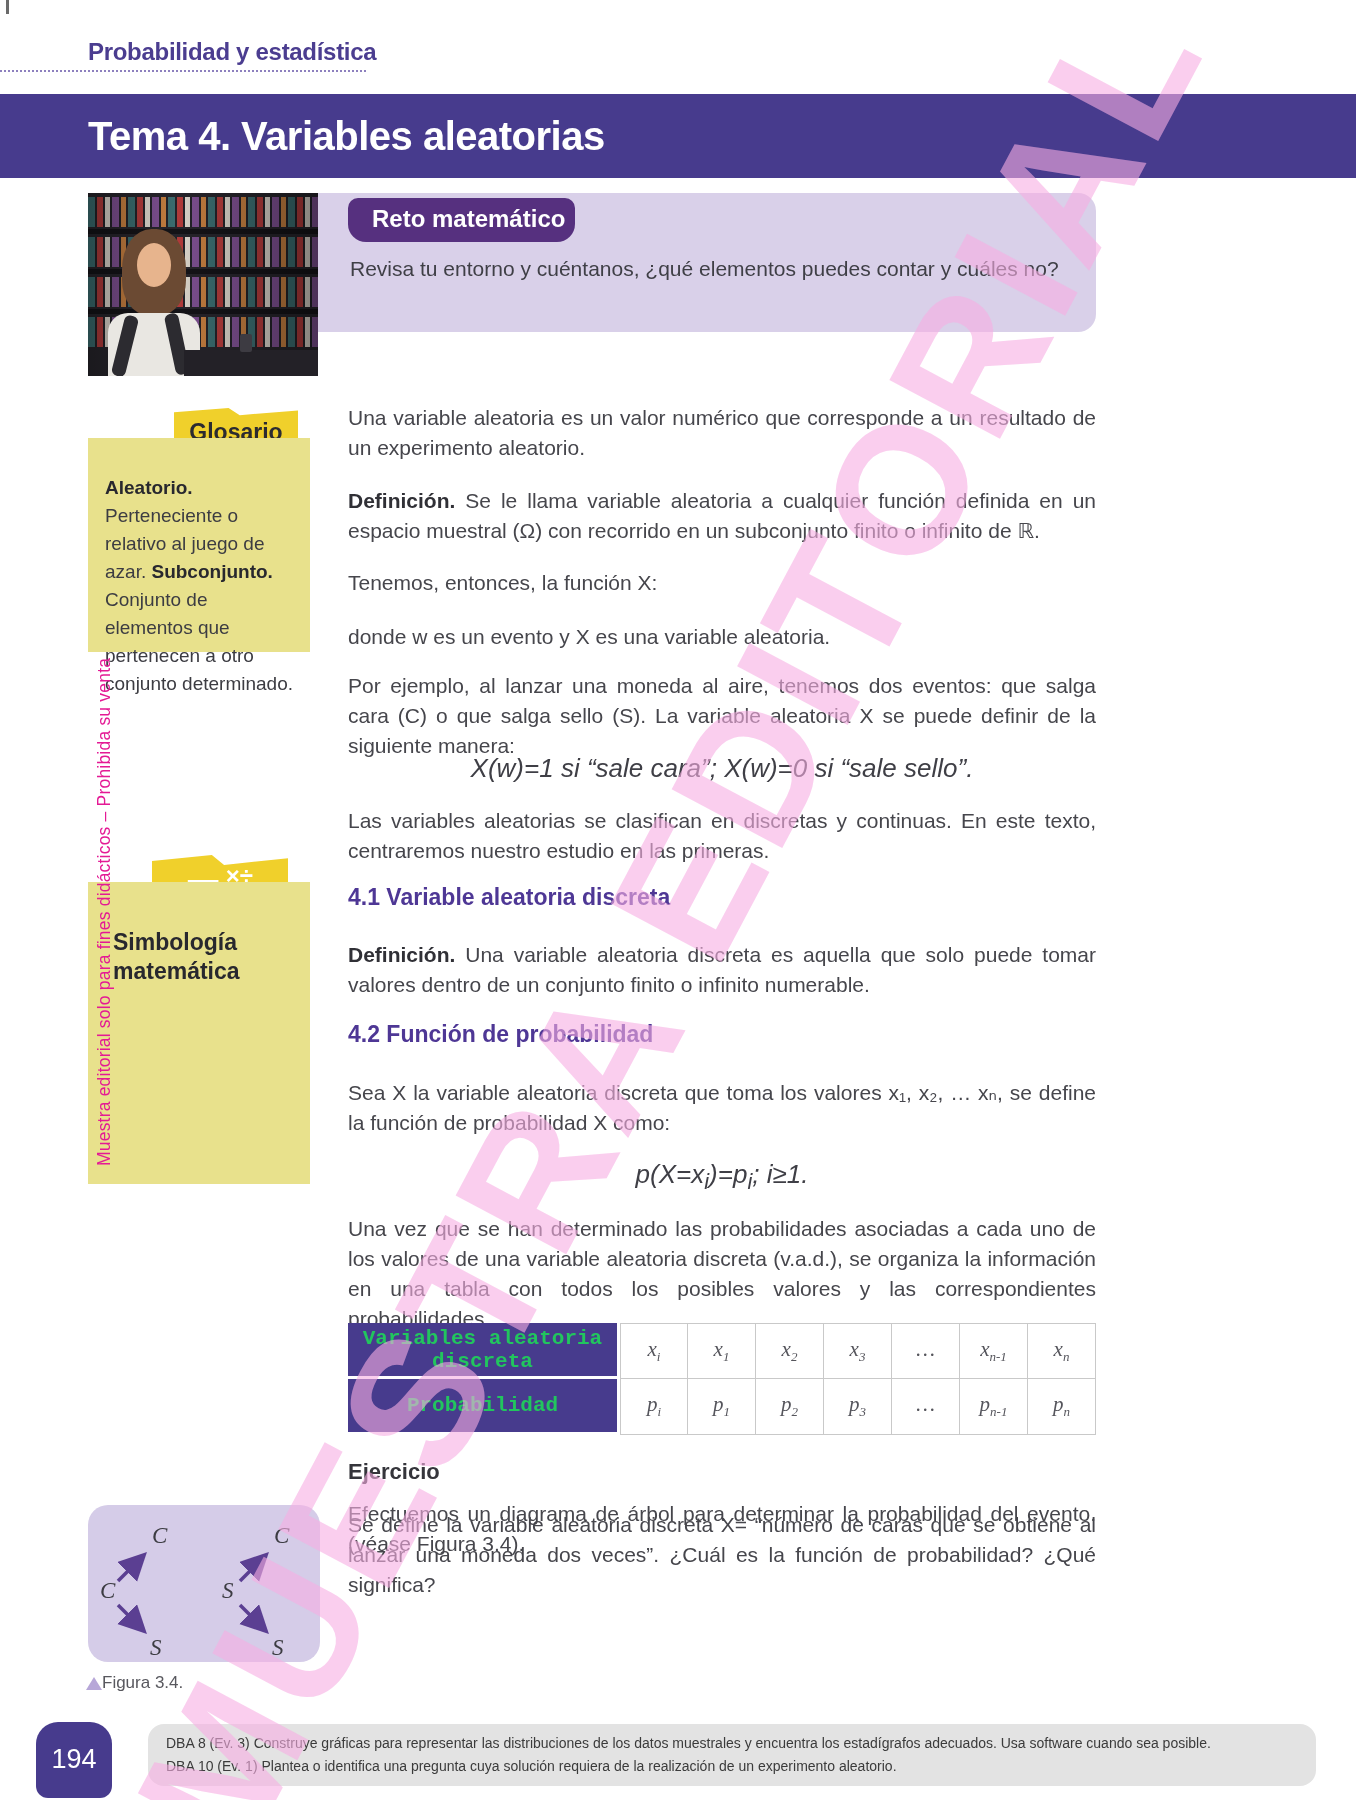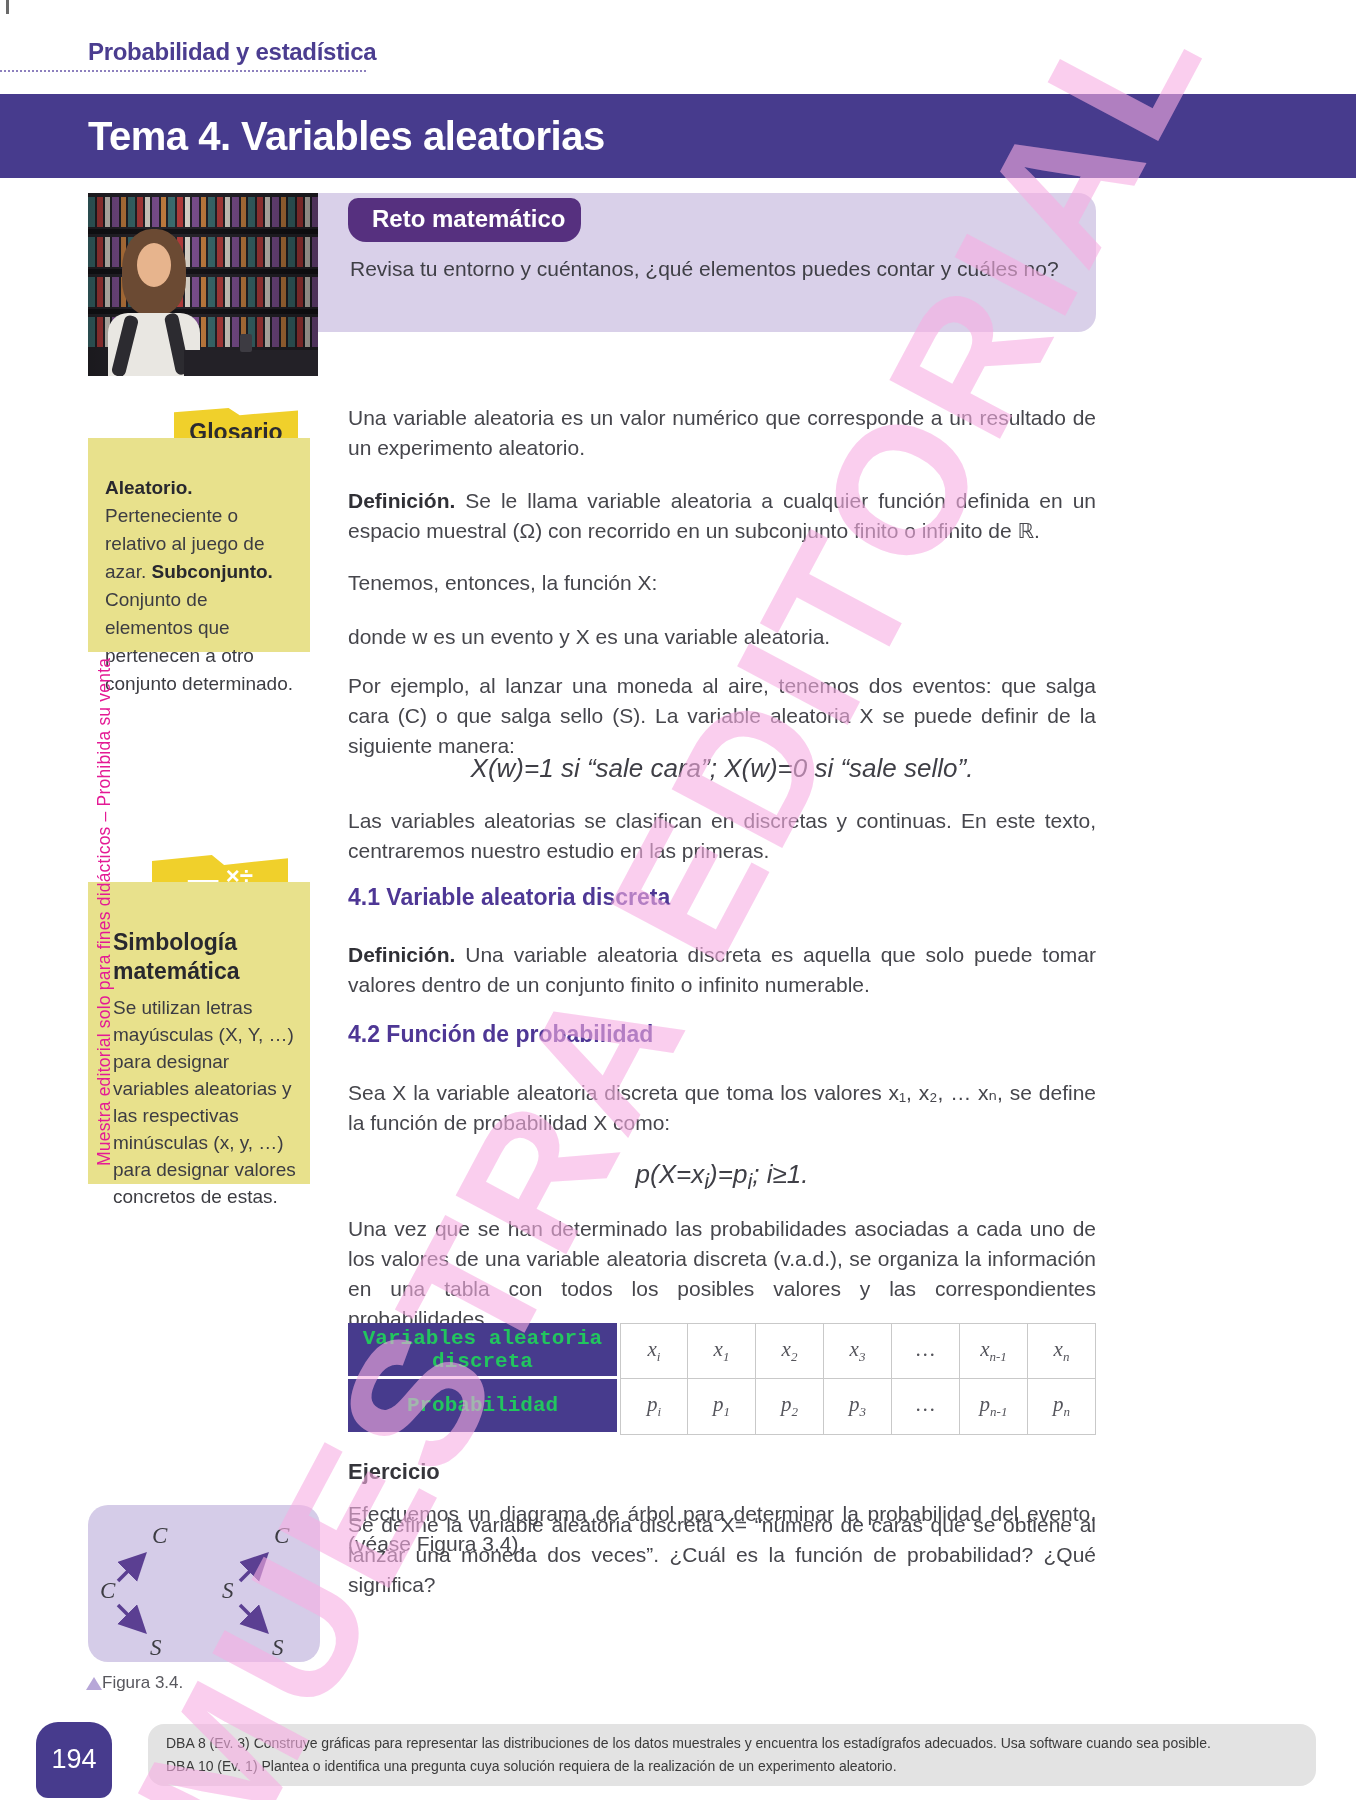--- a/index.html
+++ b/index.html
@@ -27,21 +27,21 @@
   .face{position:absolute;left:49px;top:50px;width:34px;height:44px;background:#e7b48d;border-radius:50%;}
   .tshirt{position:absolute;left:20px;top:120px;width:92px;height:64px;background:#e9e7e2;border-radius:20px 20px 0 0;}
   .strapL{position:absolute;left:30px;top:122px;width:14px;height:62px;background:#2c2b30;border-radius:6px;transform:rotate(14deg);}
   .strapR{position:absolute;left:82px;top:120px;width:14px;height:62px;background:#2c2b30;border-radius:6px;transform:rotate(-12deg);}
   .desk{position:absolute;left:96px;right:0;bottom:0;height:26px;background:#232127;}
   .cup{position:absolute;left:152px;bottom:24px;width:12px;height:18px;background:#3d3b42;border-radius:2px;}
 
   
   .reto-box{position:absolute;left:318px;top:193px;width:778px;height:139px;background:#d9d0e9;border-radius:0 18px 18px 0;}
   .reto-badge{position:absolute;left:30px;top:5px;background:#56307f;color:#fff;font-size:24px;font-weight:bold;
-              padding:7px 16px 9px 24px;border-radius:10px 10px 18px 18px;}
+              padding:7px 10px 9px 24px;border-radius:10px 10px 18px 18px;}
   .reto-text{position:absolute;left:32px;top:64px;width:710px;font-size:21px;color:#3f3f46;}
 
   
   .flag{position:absolute;background:#f0d02b;
         clip-path:polygon(0 9%,44% 0,53% 15%,100% 5%,100% 92%,53% 100%,45% 86%,0 95%);}
   .glos-flag{left:174px;top:408px;width:124px;height:48px;}
   .glos-flag-label{width:100%;height:100%;display:flex;align-items:center;justify-content:center;
                    font-size:23px;font-weight:bold;color:#2b2b31;}
   .glos-box{position:absolute;left:88px;top:438px;width:222px;height:214px;background:#e8e18c;
             padding:36px 14px 0 17px;font-size:19px;line-height:28px;color:#3c3c42;}
@@ -148,21 +148,20 @@
 
   <div class="flag simb-flag" data-name="math-symbols-flag">
     <span class="pi-glyph" data-name="pi-math-icon">π</span>
     <span class="ops" data-name="math-operators-icon">
       <span data-name="times-divide-glyphs">×÷</span>
       <span data-name="plus-minus-glyphs">+−</span>
     </span>
   </div>
   <div class="simb-box" data-name="simbologia-box">
     <div class="simb-title" data-name="simbologia-title">Simbología matemática</div>
-    <div class="simb-text" data-name="simbologia-text">Se utilizan letras mayúsculas (X, Y, …) para designar variables aleatorias y las respectivas minúsculas (x, y, …) para designar valores concretos de estas.</div>
   </div>
 
   <p class="mp p1" data-name="paragraph-intro">Una variable aleatoria es un valor numérico que corresponde a un resultado de un experimento aleatorio.</p>
   <p class="mp def1" data-name="paragraph-definition-1"><b data-name="definition-term">Definición.</b><span data-name="definition-text"> Se le llama variable aleatoria a cualquier función definida en un espacio muestral (Ω) con recorrido en un subconjunto finito o infinito de ℝ.</span></p>
   <p class="mp p-tenemos" data-name="paragraph-tenemos">Tenemos, entonces, la función X:</p>
   <p class="mp p-donde" data-name="paragraph-donde">donde w es un evento y X es una variable aleatoria.</p>
   <p class="mp p-ejemplo" data-name="paragraph-ejemplo">Por ejemplo, al lanzar una moneda al aire, tenemos dos eventos: que salga cara (C) o que salga sello (S). La variable aleatoria X se puede definir de la siguiente manera:</p>
   <div class="formula f1" data-name="formula-coin">X(w)=1 si “sale cara”; X(w)=0 si “sale sello”.</div>
   <p class="mp p-clasif" data-name="paragraph-clasificacion">Las variables aleatorias se clasifican en discretas y continuas. En este texto, centraremos nuestro estudio en las primeras.</p>
 

